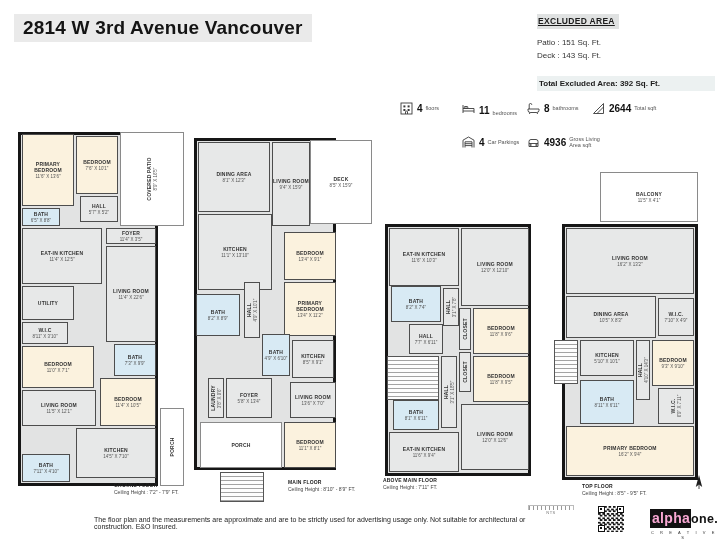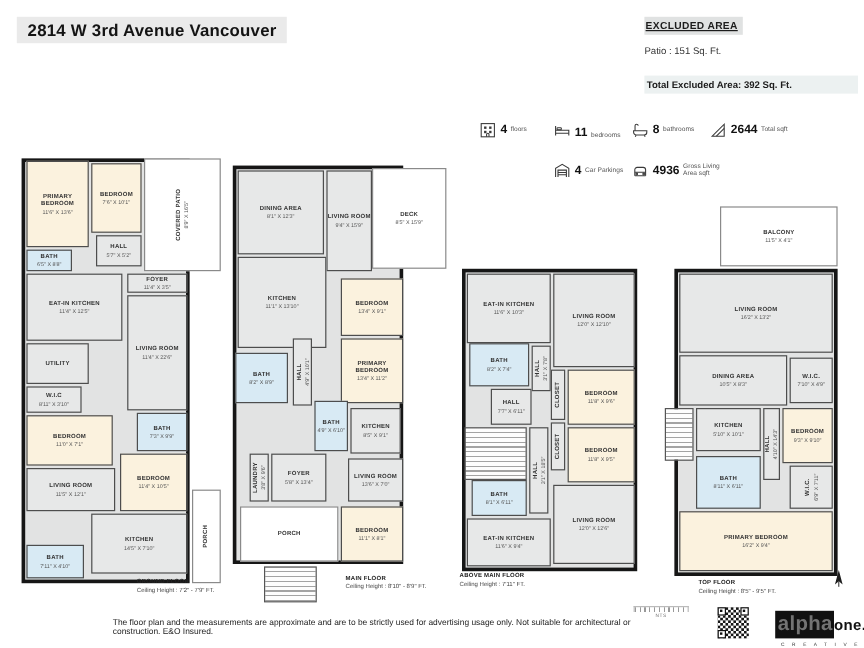--- a/index.html
+++ b/index.html
@@ -1,20 +1,20 @@
 <!DOCTYPE html>
 <html><head>
 <meta charset="utf-8">
 <style>
   html,body{margin:0;padding:0;background:#fff;}
   .page{position:relative;width:720px;height:540px;background:#fff;overflow:hidden;
         font-family:"Liberation Sans", sans-serif;color:#222;}
 
   
-  .title{position:absolute;left:14px;top:14px;font-size:14px;font-weight:bold;
+  .title{position:absolute;left:14px;top:14px;font-size:19px;font-weight:bold;
          background:#eaeaea;padding:3px 9px;letter-spacing:.2px;color:#141414;}
   .area-col{position:absolute;top:14px;font-size:8px;line-height:13px;color:#333;}
   .area-col.living{left:397px;width:138px;}
   .area-col.excluded{left:537px;width:178px;}
   .col-head{font-size:8.5px;font-weight:bold;color:#1c1c1c;text-decoration:underline;
             display:inline-block;margin-bottom:7px;letter-spacing:.3px;}
   .area-col.excluded .col-head{background:#e0e2e2;padding:1px 4px 1px 1px;text-align:center;}
   .col-total{font-weight:bold;background:#ecf1f1;padding:1px 2px;margin-top:1px;color:#1c1c1c;}
 
   .stat{position:absolute;display:flex;align-items:center;gap:3px;height:16px;}
@@ -47,35 +47,36 @@
            background:repeating-linear-gradient(90deg,#999 0 1px,transparent 1px 4px);}
   .nts-txt{font-size:4px;color:#777;letter-spacing:.5px;}
   .disclaimer{position:absolute;left:94px;top:516px;width:470px;font-size:7px;color:#1d1d1d;}
   .qr{position:absolute;left:598px;top:506px;width:26px;height:26px;
       background:repeating-conic-gradient(#161616 0 25%,#fff 0 50%);background-size:4.4px 4.4px;}
   .qr i{position:absolute;width:7px;height:7px;border:1.6px solid #111;background:#fff;box-sizing:border-box;}
   .qr i::after{content:"";position:absolute;left:1px;top:1px;width:2px;height:2px;background:#111;}
   .qr .tl{left:0;top:0}.qr .tr{right:0;top:0}.qr .bl{left:0;bottom:0}
   .logo{position:absolute;left:650px;top:509px;width:68px;text-align:center;}
   .logo-row{display:flex;align-items:center;justify-content:center;}
-  .logo-alpha{background:#111;color:#737373;font-weight:bold;font-size:17px;padding:1px 1px 2px 2px;letter-spacing:.3px;}
+  .logo-alpha{background:#111;color:#f9a8d4;font-weight:bold;font-size:14px;padding:1px 1px 2px 2px;letter-spacing:.3px;}
   .logo-one{color:#111;font-weight:bold;font-size:12.5px;letter-spacing:.3px;}
   .logo-sub{font-size:4px;letter-spacing:2.6px;color:#333;margin-top:2px;}
 </style>
 </head>
 <body>
 
 <div class="page">
 
   <div class="title">2814 W 3rd Avenue Vancouver</div>
 
 
   <div class="area-col excluded">
     <div><span class="col-head">EXCLUDED AREA</span></div>
     <div>Patio : 151 Sq. Ft.</div>
+    <div>Deck : 143 Sq. Ft.</div>
     <div style="line-height:13px;">&nbsp;</div>
     <div class="col-total">Total Excluded Area: 392 Sq. Ft.</div>
   </div>
 
   <div class="stat" style="left:399px;top:100px;">
     <span class="sic">
       <svg viewBox="0 0 15 15">
           <rect x="2" y="2" width="11" height="11"></rect>
           <rect x="4.4" y="4.4" width="2" height="2" fill="#3a3a3a" stroke="none"></rect>
           <rect x="8.6" y="4.4" width="2" height="2" fill="#3a3a3a" stroke="none"></rect>

